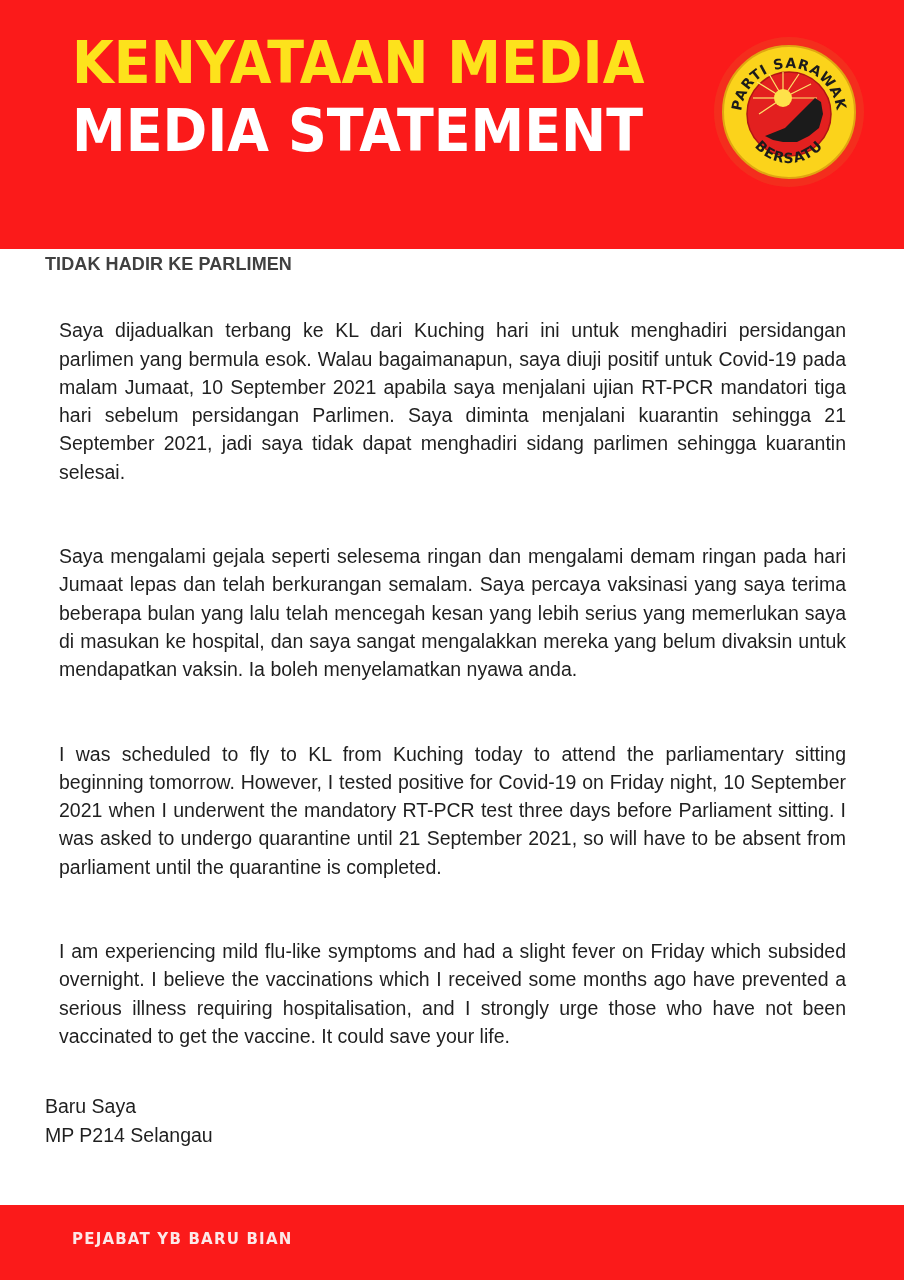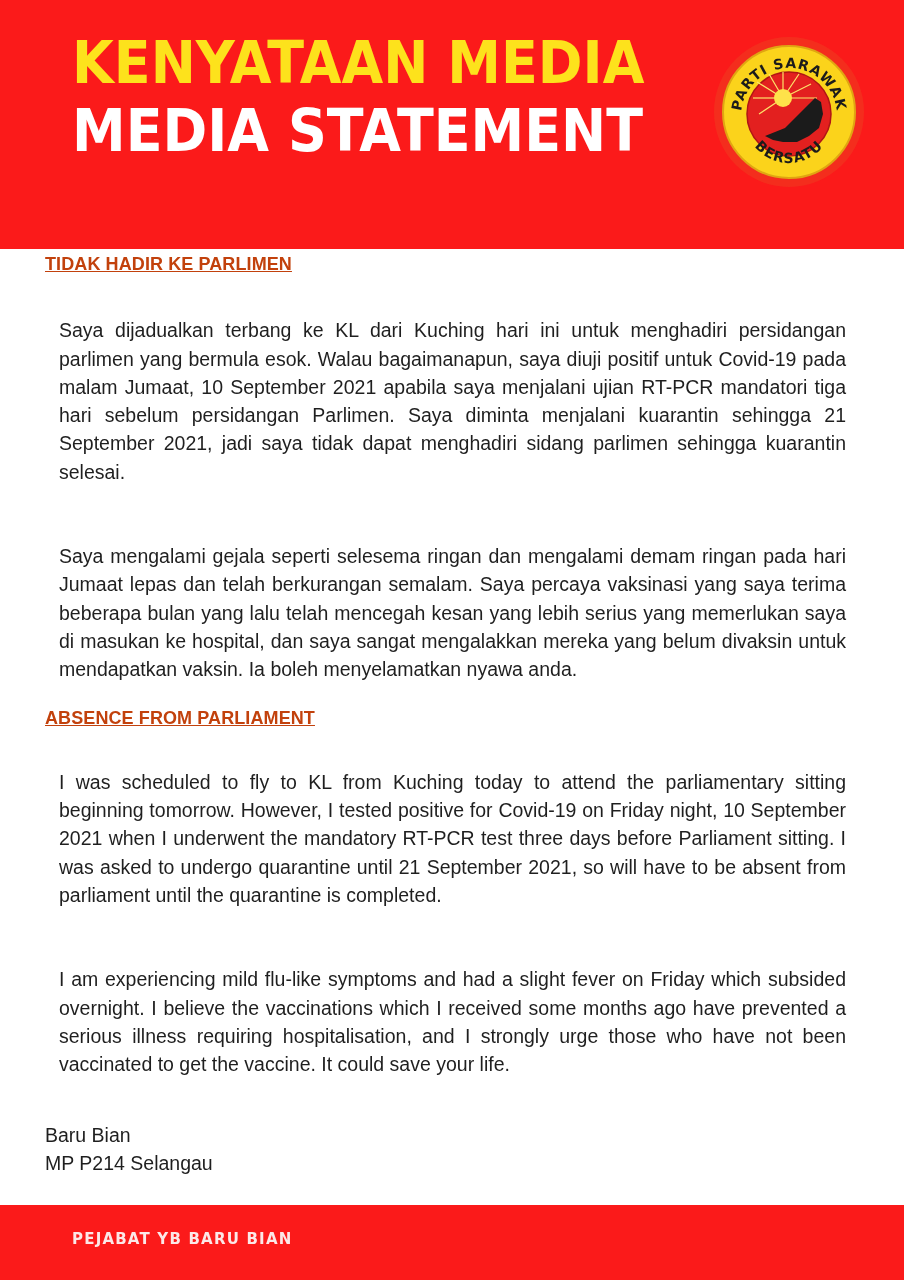--- a/index.html
+++ b/index.html
@@ -22,21 +22,21 @@
   .title-1 { top: 30px; color: #fde21c; }
   .title-2 { top: 98px; color: #ffffff; }
   .logo {
     position: absolute; left: 713px; top: 36px; width: 152px; height: 152px;
   }
   .content {
     position: absolute; left: 45px; top: 250px; width: 815px;
     color: #1f1f1f; font-size: 19.5px; line-height: 28.3px;
   }
   .heading {
-    color: #c2410c; font-weight: bold; text-decoration: underline;
+    color: #404040; font-weight: bold; 
     font-size: 18px; letter-spacing: 0.1px;
   }
   .para { text-align: justify; margin: 14px; }
   .gap { height: 28px; }
   .sig-line { margin: 0; }
   .footer {
     position: absolute; left: 0; top: 1205px; width: 904px; height: 75px;
     background: #fb1a1a;
   }
   .footer-text {
@@ -80,25 +80,24 @@
   </svg>
 </div>
 
 <div class="content">
   <div class="heading">TIDAK HADIR KE PARLIMEN</div>
   <div class="gap" style="height:24px"></div>
   <p class="para">Saya dijadualkan terbang ke KL dari Kuching hari ini untuk menghadiri persidangan parlimen yang bermula esok.  Walau bagaimanapun, saya diuji positif untuk Covid-19 pada malam Jumaat, 10 September 2021 apabila saya menjalani ujian RT-PCR mandatori tiga hari sebelum persidangan Parlimen. Saya diminta menjalani kuarantin sehingga 21 September 2021, jadi saya tidak dapat menghadiri sidang parlimen sehingga kuarantin selesai.</p>
   <div class="gap"></div>
   <p class="para">Saya mengalami gejala seperti selesema ringan dan mengalami demam ringan pada hari Jumaat lepas dan telah berkurangan semalam. Saya percaya vaksinasi yang saya terima beberapa bulan yang lalu telah mencegah kesan yang lebih serius yang memerlukan saya di masukan ke hospital, dan saya sangat mengalakkan mereka yang belum divaksin untuk mendapatkan vaksin. Ia boleh menyelamatkan nyawa anda.</p>
   <div class="gap" style="height:6px"></div>
-  <div class="heading">ABSENCE FROM PARLIAMENT</div>
   <div class="gap" style="height:22px"></div>
   <p class="para">I was scheduled to fly to KL from Kuching today to attend the parliamentary sitting beginning tomorrow.  However, I tested positive for Covid-19 on Friday night, 10 September 2021 when I underwent the mandatory RT-PCR test three days before Parliament sitting. I was asked to undergo quarantine until 21 September 2021, so will have to be absent from parliament until the quarantine is completed.</p>
   <div class="gap"></div>
   <p class="para">I am experiencing mild flu-like symptoms and had a slight fever on Friday which subsided overnight. I believe the vaccinations which I received some months ago have prevented a serious illness requiring hospitalisation, and I strongly urge those who have not been vaccinated to get the vaccine. It could save your life.</p>
   <div class="gap"></div>
-  <p class="sig-line">Baru Bian</p>
+  <p class="sig-line">Baru Saya</p>
   <p class="sig-line">MP P214 Selangau</p>
 </div>
 
 <div class="footer">
   <div class="footer-text">PEJABAT YB BARU BIAN</div>
 </div>
 
 </body></html>

